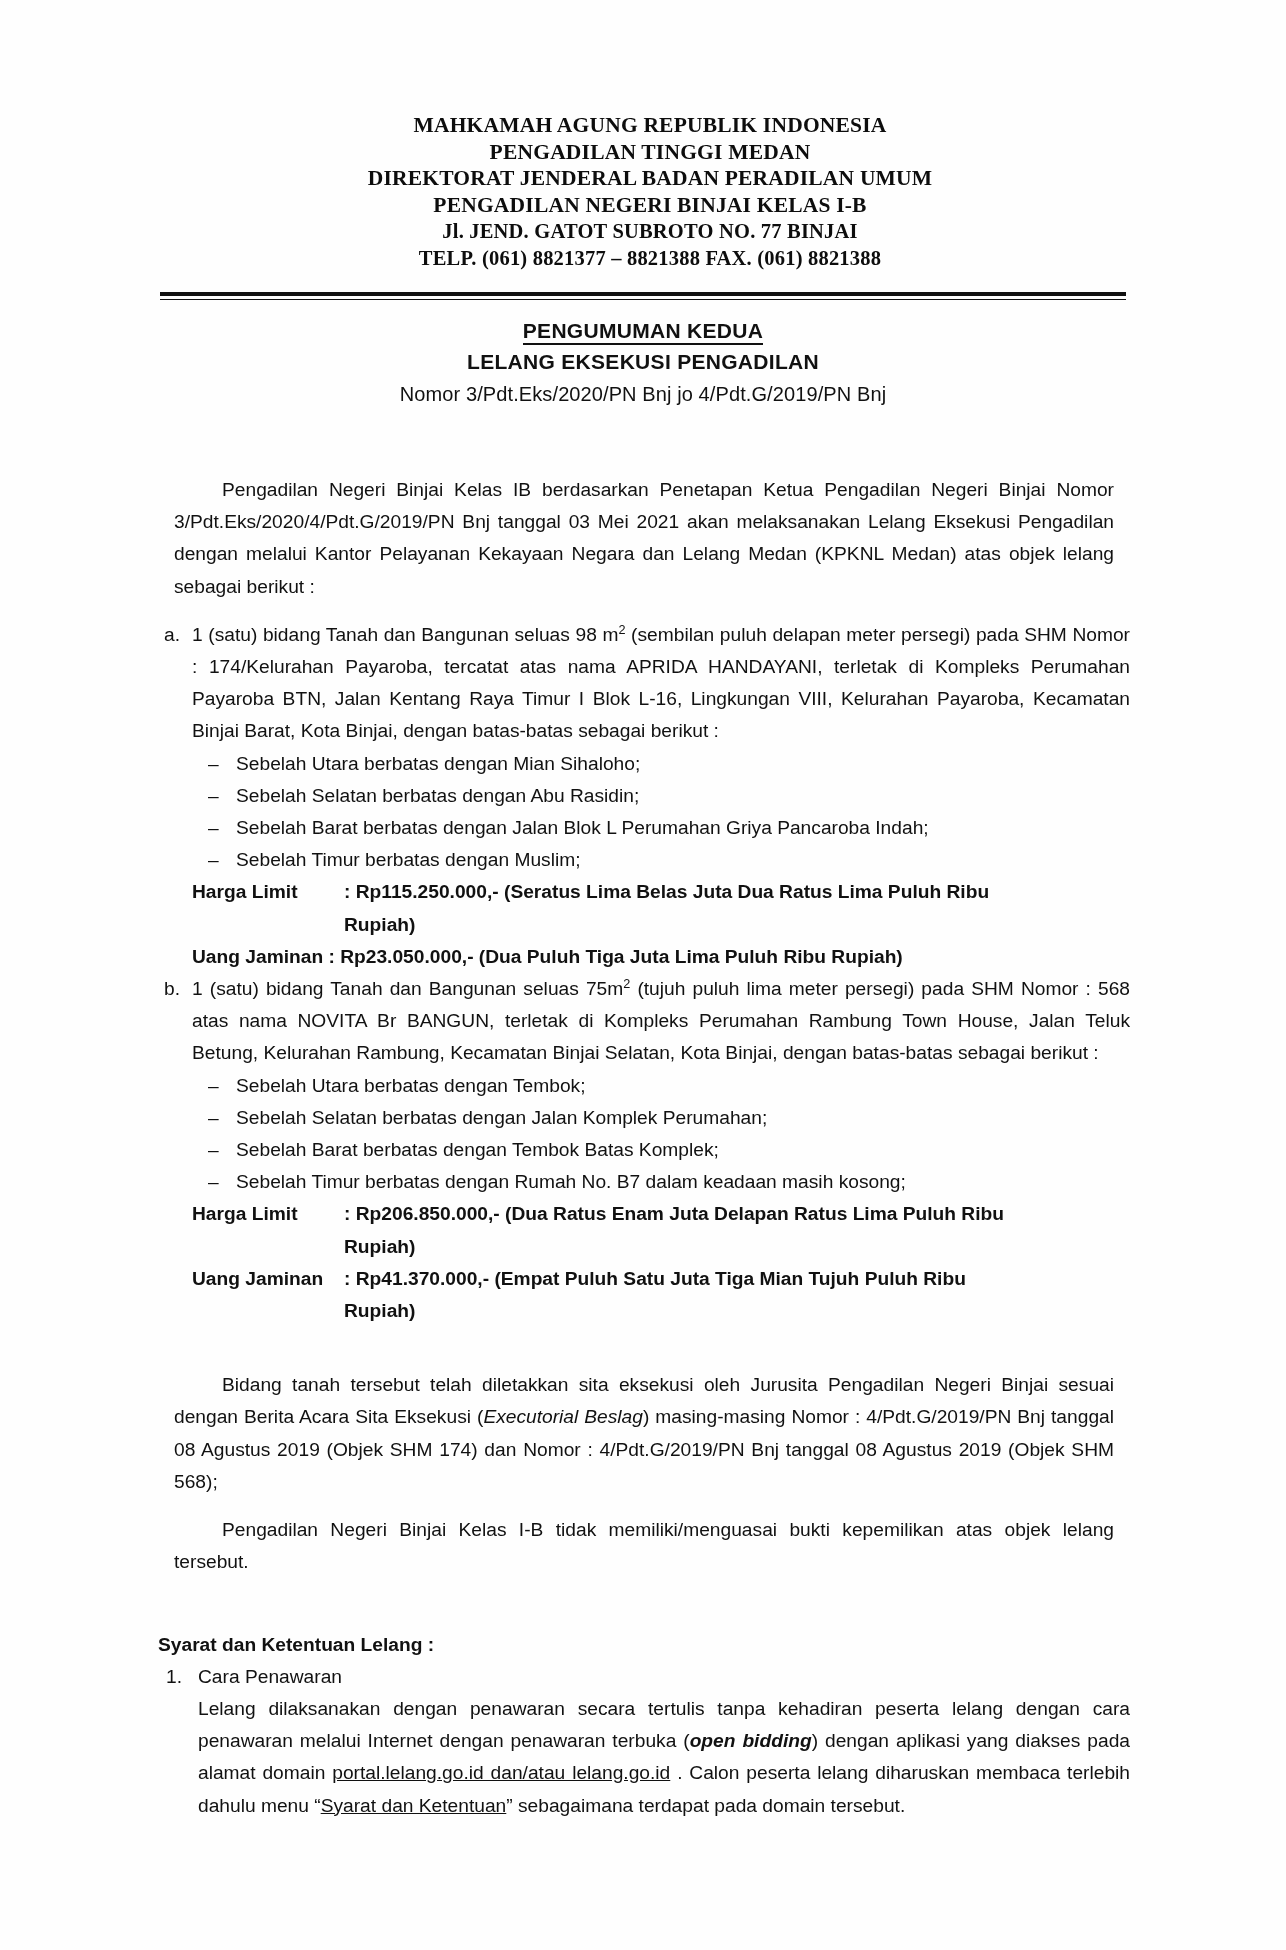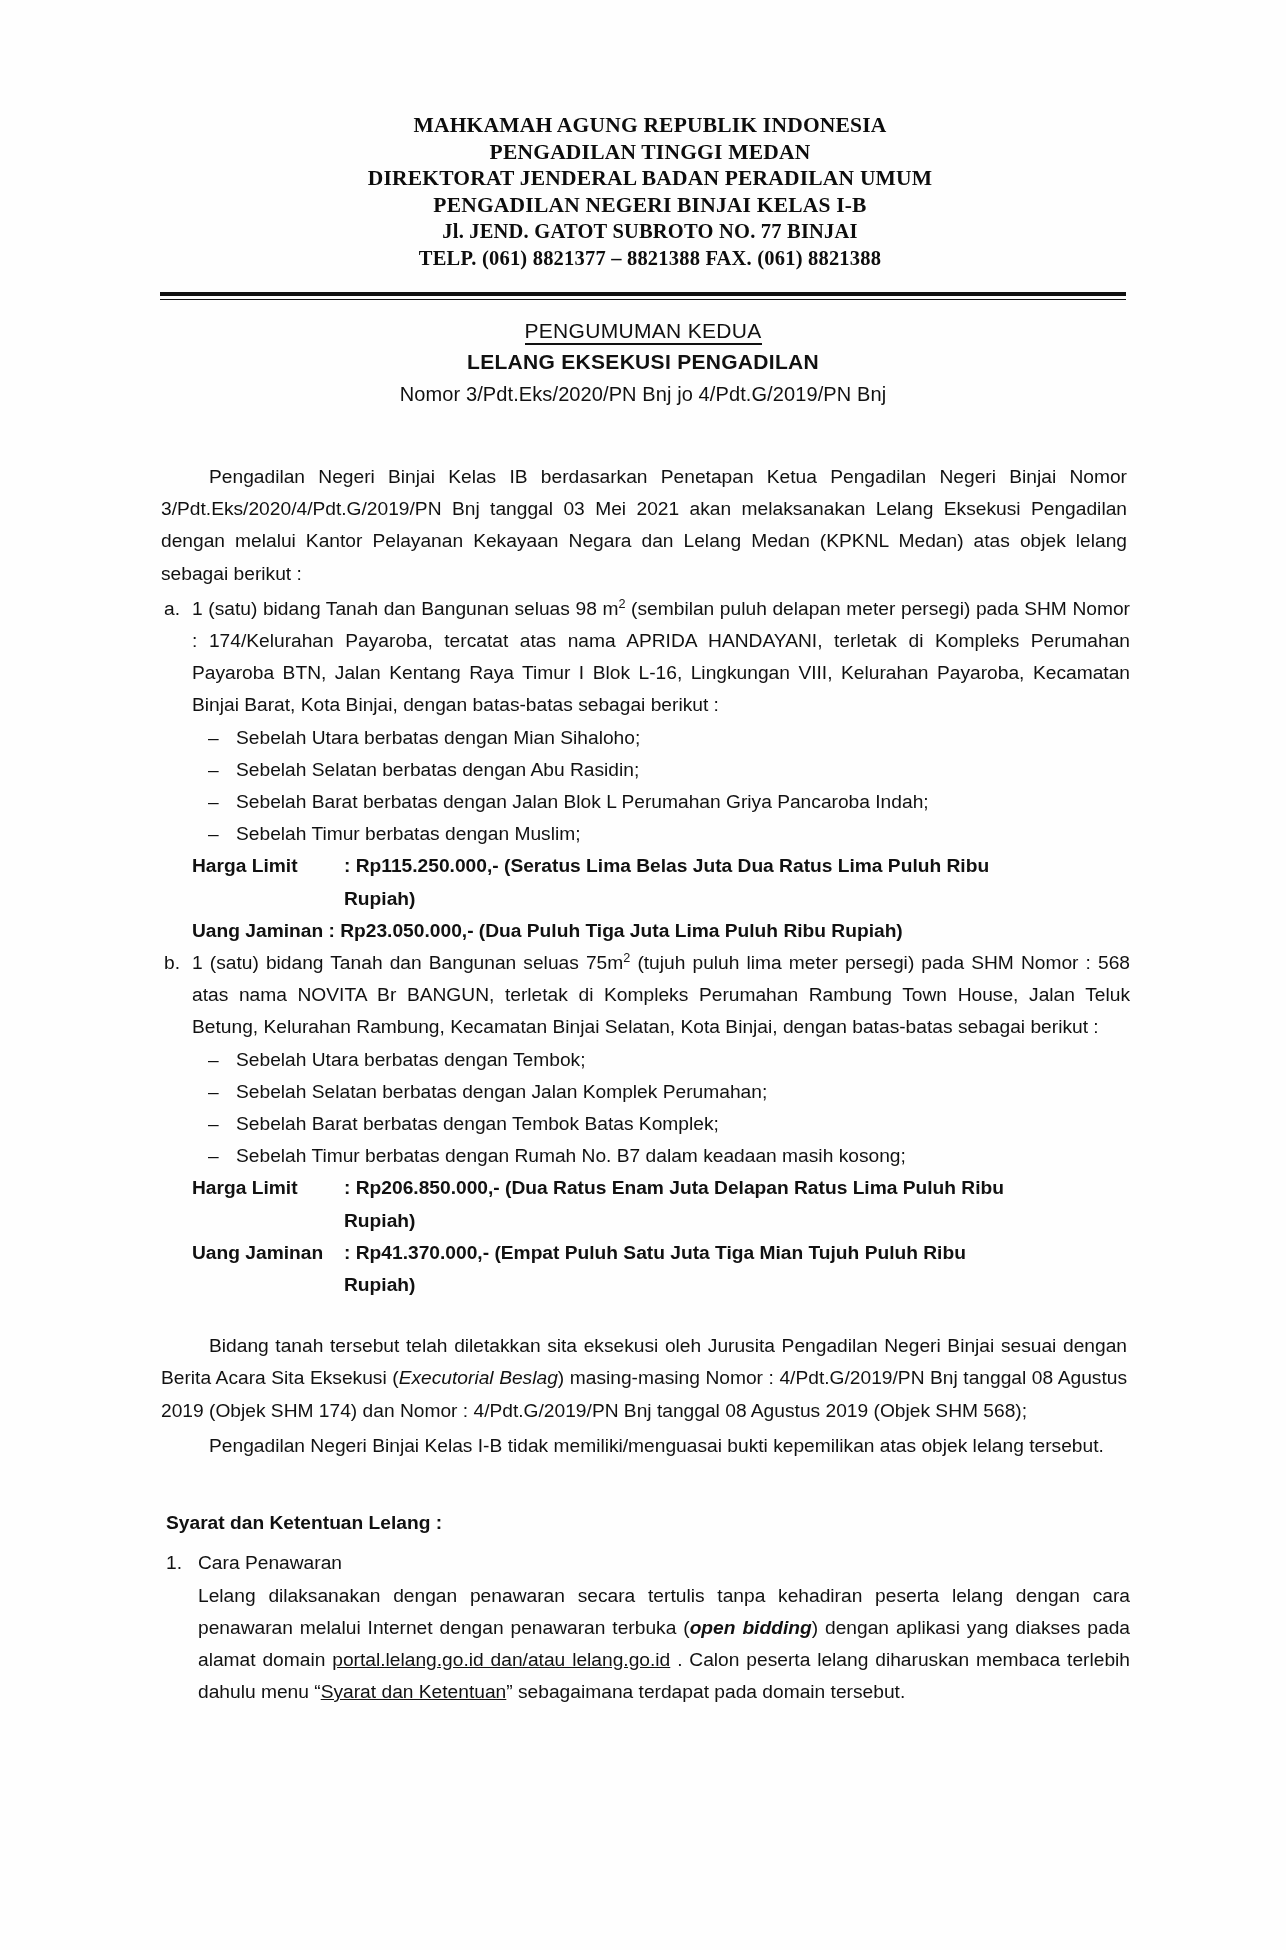--- a/index.html
+++ b/index.html
@@ -74,21 +74,21 @@
   
   .title-block {
     position: absolute;
     left: 160px;
     top: 316px;
     width: 966px;
     text-align: center;
   }
   .title-1 {
     font-size: 21px;
-    font-weight: normal;
+    font-weight: bold;
     line-height: 30px;
     letter-spacing: 0.3px;
   }
   .title-1 span {
     border-bottom: 2px solid #111;
     padding-bottom: 1px;
   }
   .title-2 {
     font-size: 21px;
     font-weight: bold;
@@ -104,21 +104,21 @@
   
   .body {
     position: absolute;
     left: 158px;
     top: 458px;
     width: 972px;
     font-size: 19.2px;
     line-height: 32.2px;
   }
   p.just {
-    margin: 3px;
+    margin: 16px;
     text-align: justify;
     text-justify: inter-word;
   }
   p.ind { text-indent: 48px; }
 
   .list {
     margin: 0;
     padding: 0;
     list-style: none;
   }
@@ -177,21 +177,21 @@
     font-size: 0.66em;
     vertical-align: super;
     line-height: 0;
   }
   .ital { font-style: italic; }
   .bold-ital { font-weight: bold; font-style: italic; }
   .uline { text-decoration: underline; }
 
   .sect-head {
     font-weight: bold;
-    margin: 8px;
+    margin: 0;
   }
   .numitem {
     display: flex;
     align-items: flex-start;
   }
   .numitem > .num {
     flex: 0 0 auto;
     width: 40px;
     padding-left: 8px;
     box-sizing: border-box;

